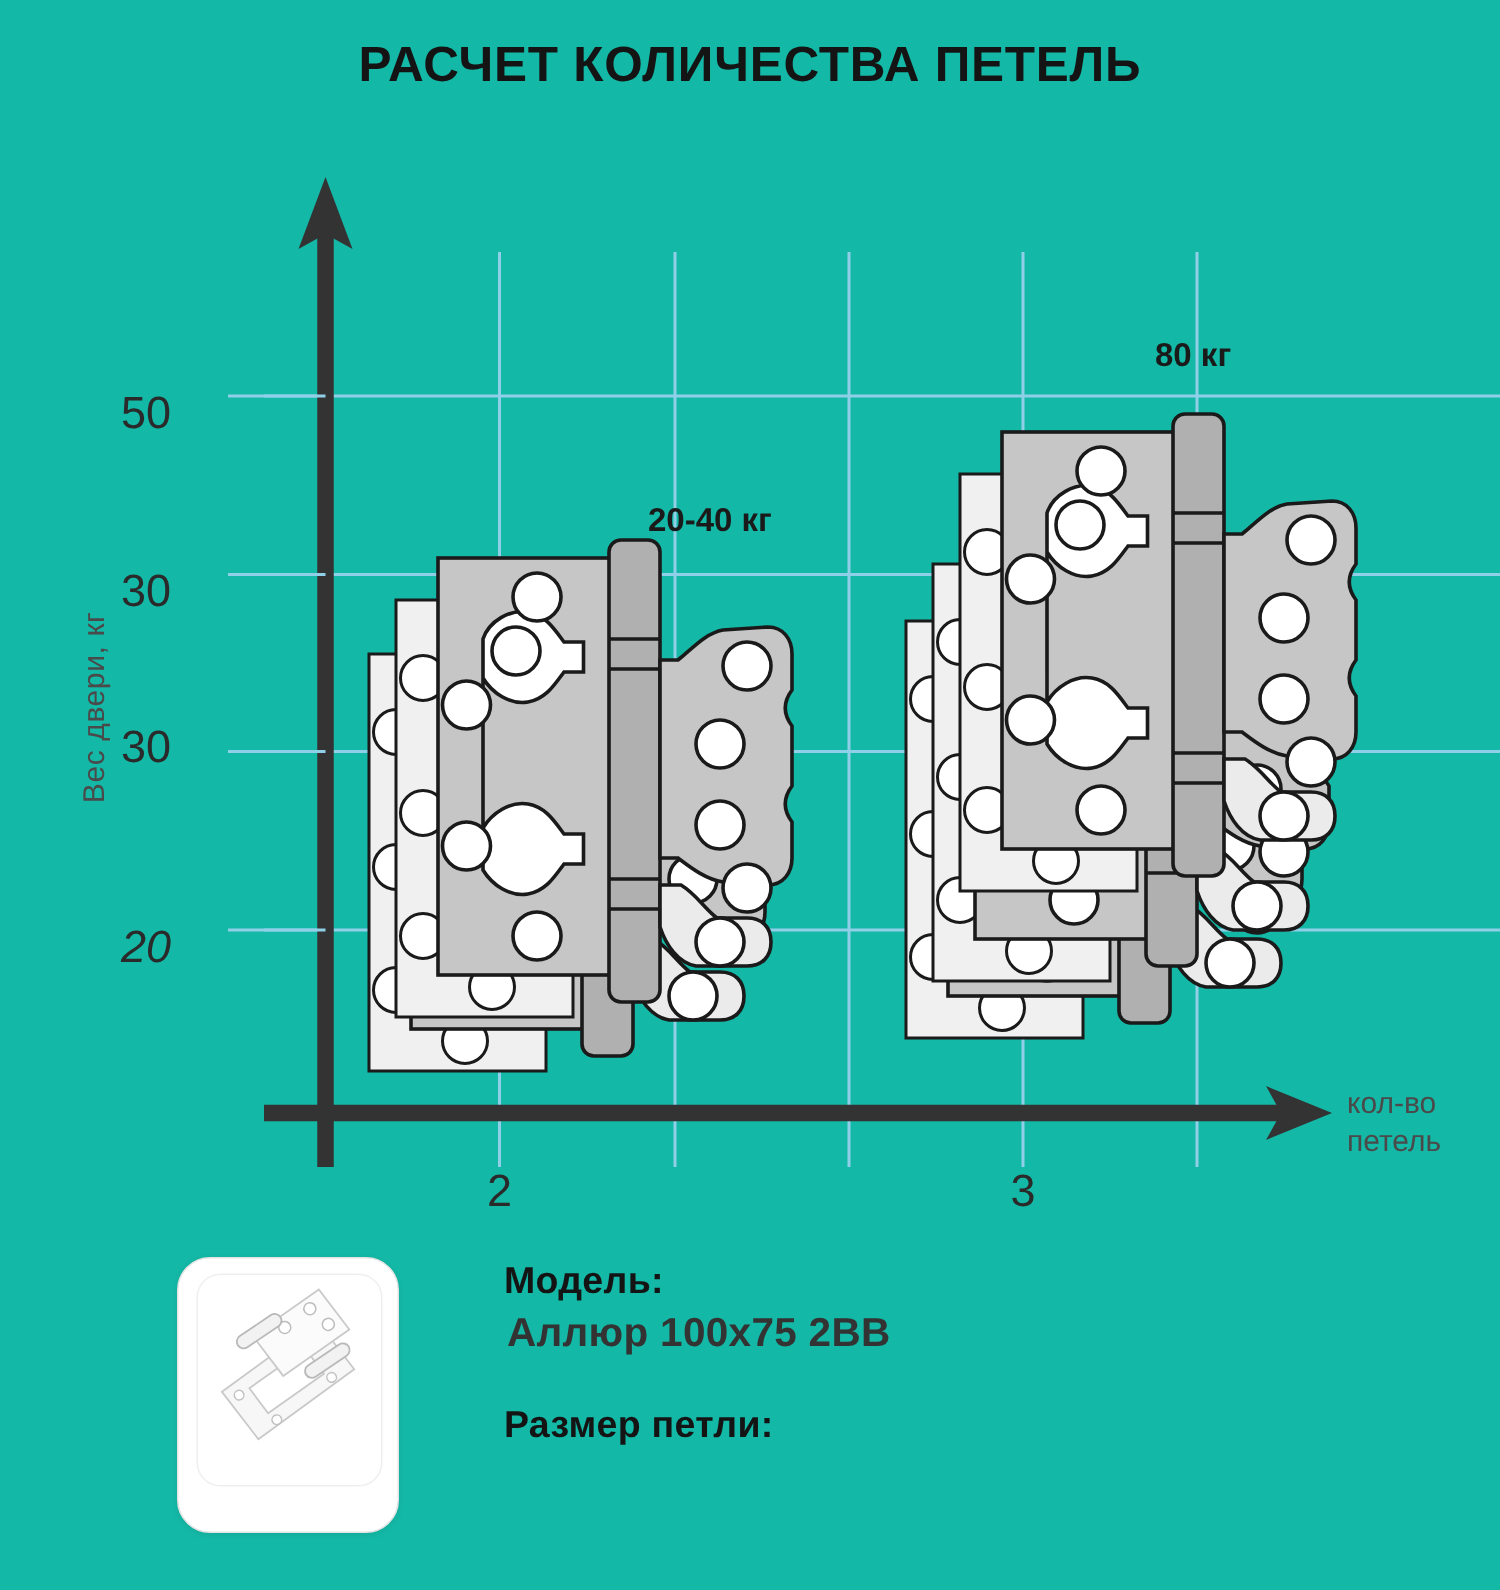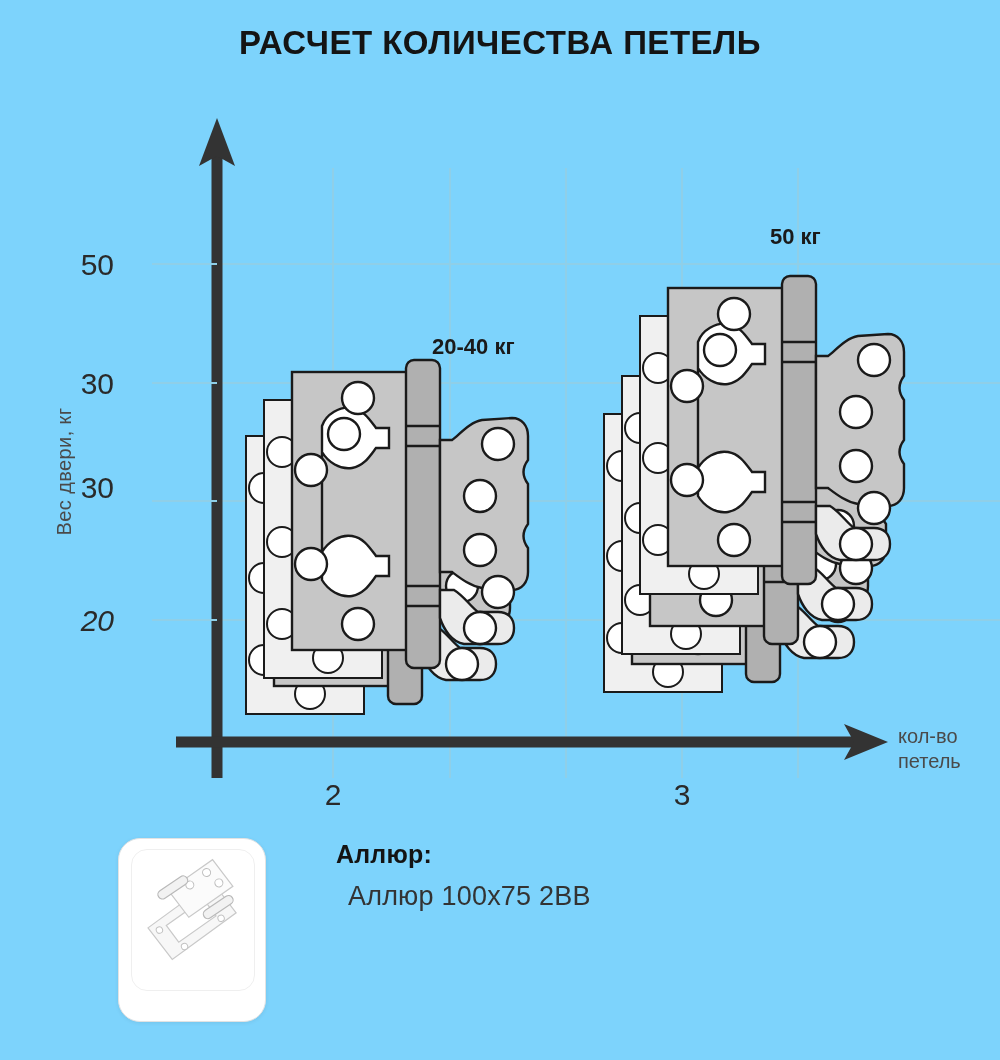--- a/index.html
+++ b/index.html
@@ -10,21 +10,21 @@
   body {
     width: 1000px;
     height: 1060px;
     position: relative;
     font-family: "Liberation Sans", "DejaVu Sans", sans-serif;
     overflow: hidden;
   }
   #root {
     position: absolute;
     inset: 0;
-    background: #7dd3fc;
+    background: #14b8a6;
   }
 
   
   .title {
     position: absolute;
     top: 24px;
     left: 0;
     width: 1000px;
     text-align: center;
     font-size: 33px;
@@ -50,20 +50,21 @@
 
   .axis-tick-label {
     position: absolute;
     font-size: 30px;
     color: #2a2a2a;
     font-family: "Liberation Sans", "DejaVu Sans", sans-serif;
   }
   .ytick {
     width: 70px;
     text-align: right;
+    margin-top: 11px;
   }
   .xtick {
     width: 60px;
     text-align: center;
   }
   .ylabel {
     position: absolute;
     left: -36px;
     top: 460px;
     width: 200px;
@@ -132,23 +133,23 @@
   .spec-block-2 { top: 112px; }
   .spec-head {
     font-size: 25px;
     font-weight: 700;
     color: #141414;
     margin: 0 0 4px 0;
     letter-spacing: 0.2px;
   }
   .spec-val {
     font-size: 27px;
-    font-weight: 400;
+    font-weight: 700;
     color: #333333;
-    margin: 12px;
+    margin: 2px;
     letter-spacing: 0.2px;
   }
 </style>
 </head>
 <body>
 
 <div id="root">
 
   <div class="title">РАСЧЕТ КОЛИЧЕСТВА ПЕТЕЛЬ</div>
 
@@ -273,21 +274,21 @@
     <div class="axis-tick-label xtick" style="left:303px; top:778px;">2</div>
     <div class="axis-tick-label xtick" style="left:652px; top:778px;">3</div>
 
     <div class="ylabel">Вес двери, кг</div>
     <div class="xlabel">
       <div>кол-во</div>
       <div>петель</div>
     </div>
 
     <div class="annotation ann-a">20-40 кг</div>
-    <div class="annotation ann-b">50 кг</div>
+    <div class="annotation ann-b">80 кг</div>
 
   </div>
 
   <div class="info">
 
     <div class="thumb-card">
       <div class="thumb-inner">
         <svg width="122" height="140" viewBox="0 0 122 140">
           <g transform="rotate(-20 61 70)">
 
@@ -304,21 +305,22 @@
             <circle cx="98" cy="44" r="4" fill="#ffffff" stroke="#bdbdbd" stroke-width="1"></circle>
 
             <rect x="36" y="28" width="34" height="9" rx="4.5" fill="#f2f2f2" stroke="#b9b9b9" stroke-width="1.2" transform="rotate(-14 53 32)"></rect>
             <rect x="72" y="62" width="34" height="9" rx="4.5" fill="#f2f2f2" stroke="#b9b9b9" stroke-width="1.2" transform="rotate(-14 89 66)"></rect>
           </g>
         </svg>
       </div>
     </div>
 
     <div class="spec spec-block-1">
-      <div class="spec-head">Аллюр:</div>
+      <div class="spec-head">Модель:</div>
       <div class="spec-val">Аллюр 100x75 2BB</div>
     </div>
 
     <div class="spec spec-block-2">
+      <div class="spec-head">Размер петли:</div>
     </div>
 
   </div>
 </div>
 
 </body></html>

